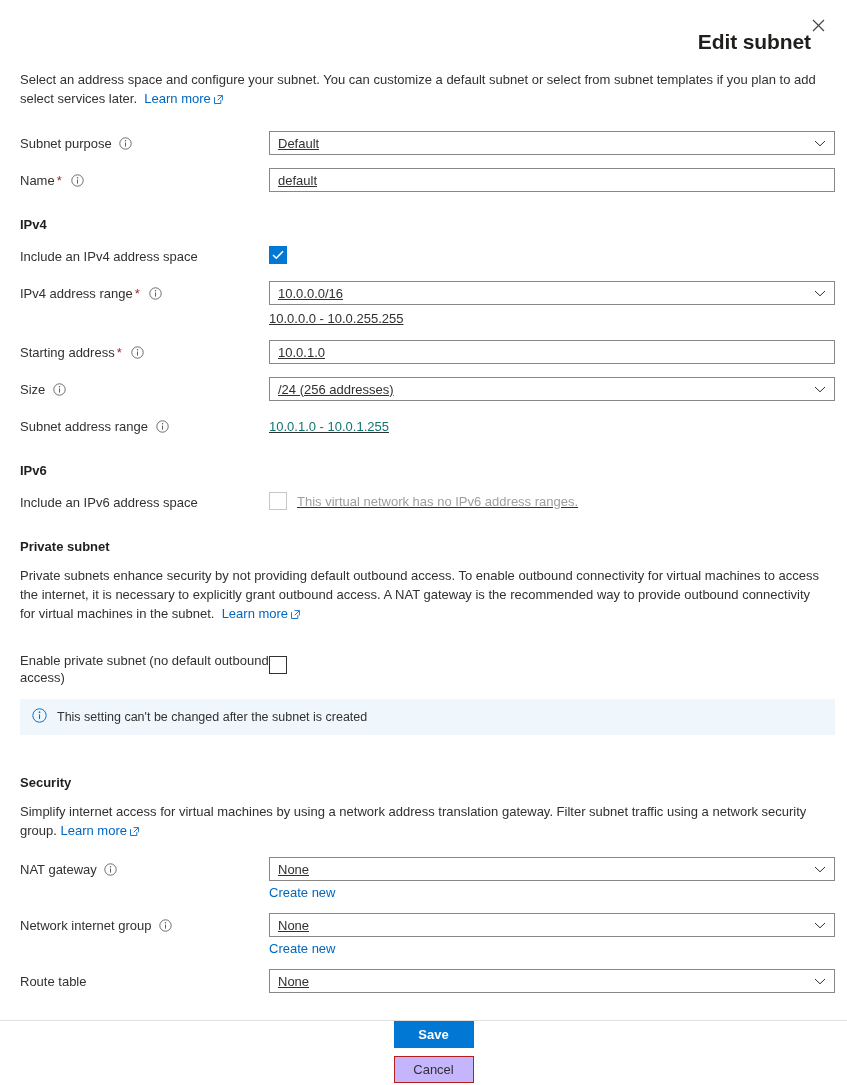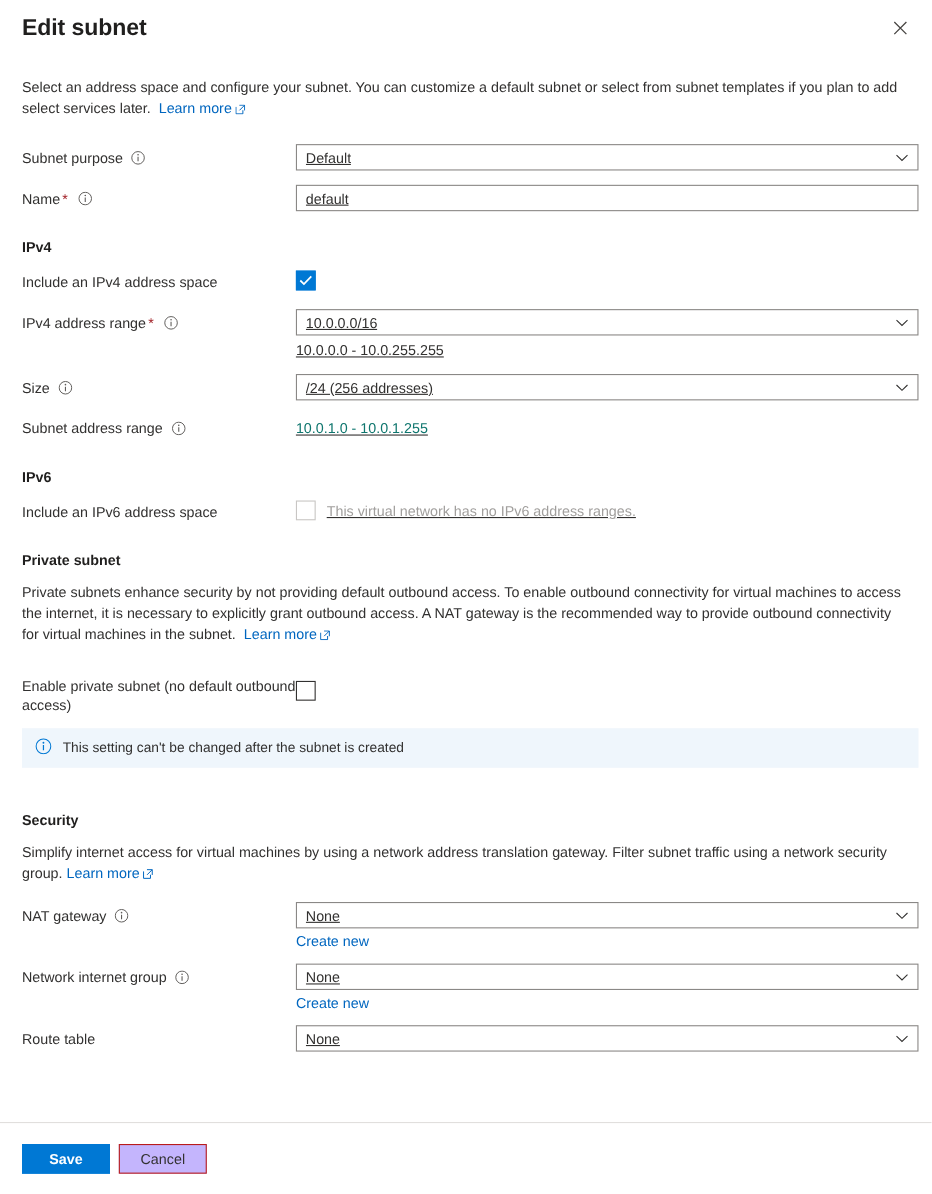--- a/index.html
+++ b/index.html
@@ -19,22 +19,23 @@
   .panel-header {
     position: relative;
     padding: 12px 20px 0 20px;
     height: 56px;
   }
   .panel-title {
     font-size: 21px;
     font-weight: 600;
     color: #201f1e;
     letter-spacing: -0.1px;
-    margin: 0;
+    margin: 16px;
     line-height: 28px;
+    text-align: right;
   }
   .close-btn {
     position: absolute;
     top: 10px;
     right: 14px;
     width: 30px;
     height: 30px;
     border: none;
     background: transparent;
     cursor: pointer;
@@ -211,20 +212,21 @@
     left: 0;
     bottom: 0;
     width: 847px;
     height: 65px;
     border-top: 1px solid #e1dfdd;
     background: #ffffff;
     display: flex;
     align-items: center;
     padding-left: 20px;
     gap: 8px;
+    flex-direction: column;
   }
   .btn {
     height: 27px;
     min-width: 80px;
     font-family: "Liberation Sans", sans-serif;
     font-size: 13px;
     cursor: pointer;
     padding: 0 14px;
   }
   .btn-primary {
@@ -328,20 +330,35 @@
       <div class="field select">
         <span class="field-text">10.0.0.0/16</span>
         <span class="chev"><svg width="12" height="8" viewBox="0 0 12 8">
               <path d="M1 1.5 L6 6.3 L11 1.5" stroke="#323130" stroke-width="1" fill="none"></path>
             </svg></span>
       </div>
       <div class="field-helper">10.0.0.0 - 10.0.255.255</div>
     </div>
   </div>
 
+  <div class="row">
+    <div class="row-label">
+      <span>Starting address</span><span class="req">*</span>
+      <span class="info-icon"><svg width="13" height="13" viewBox="0 0 13 13">
+            <circle cx="6.5" cy="6.5" r="5.7" stroke="#605e5c" stroke-width="0.9" fill="none"></circle>
+            <circle cx="6.5" cy="3.7" r="0.75" fill="#605e5c"></circle>
+            <path d="M6.5 5.5 L6.5 9.6" stroke="#605e5c" stroke-width="1"></path>
+          </svg></span>
+    </div>
+    <div class="row-control">
+      <div class="field">
+        <span class="field-text">10.0.1.0</span>
+      </div>
+    </div>
+  </div>
 
   <div class="row">
     <div class="row-label">
       <span>Size</span>
       <span class="info-icon"><svg width="13" height="13" viewBox="0 0 13 13">
             <circle cx="6.5" cy="6.5" r="5.7" stroke="#605e5c" stroke-width="0.9" fill="none"></circle>
             <circle cx="6.5" cy="3.7" r="0.75" fill="#605e5c"></circle>
             <path d="M6.5 5.5 L6.5 9.6" stroke="#605e5c" stroke-width="1"></path>
           </svg></span>
     </div>

